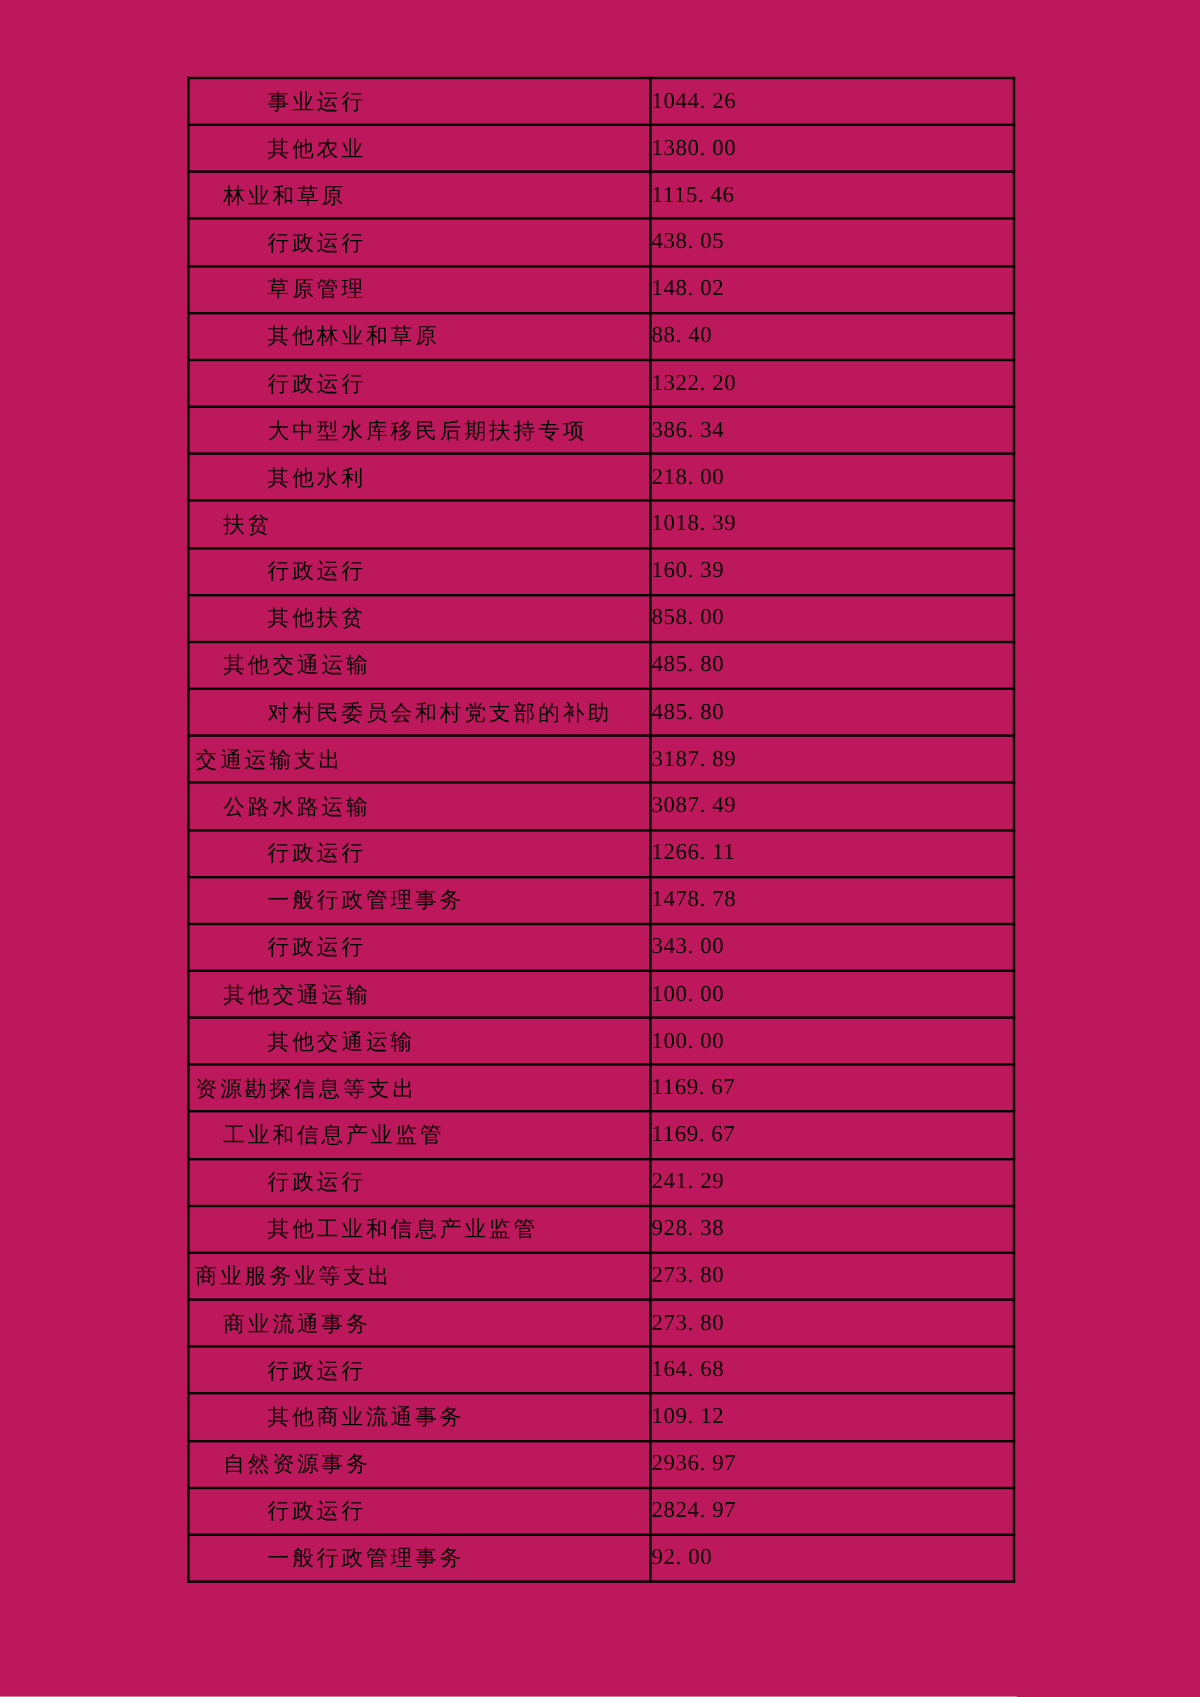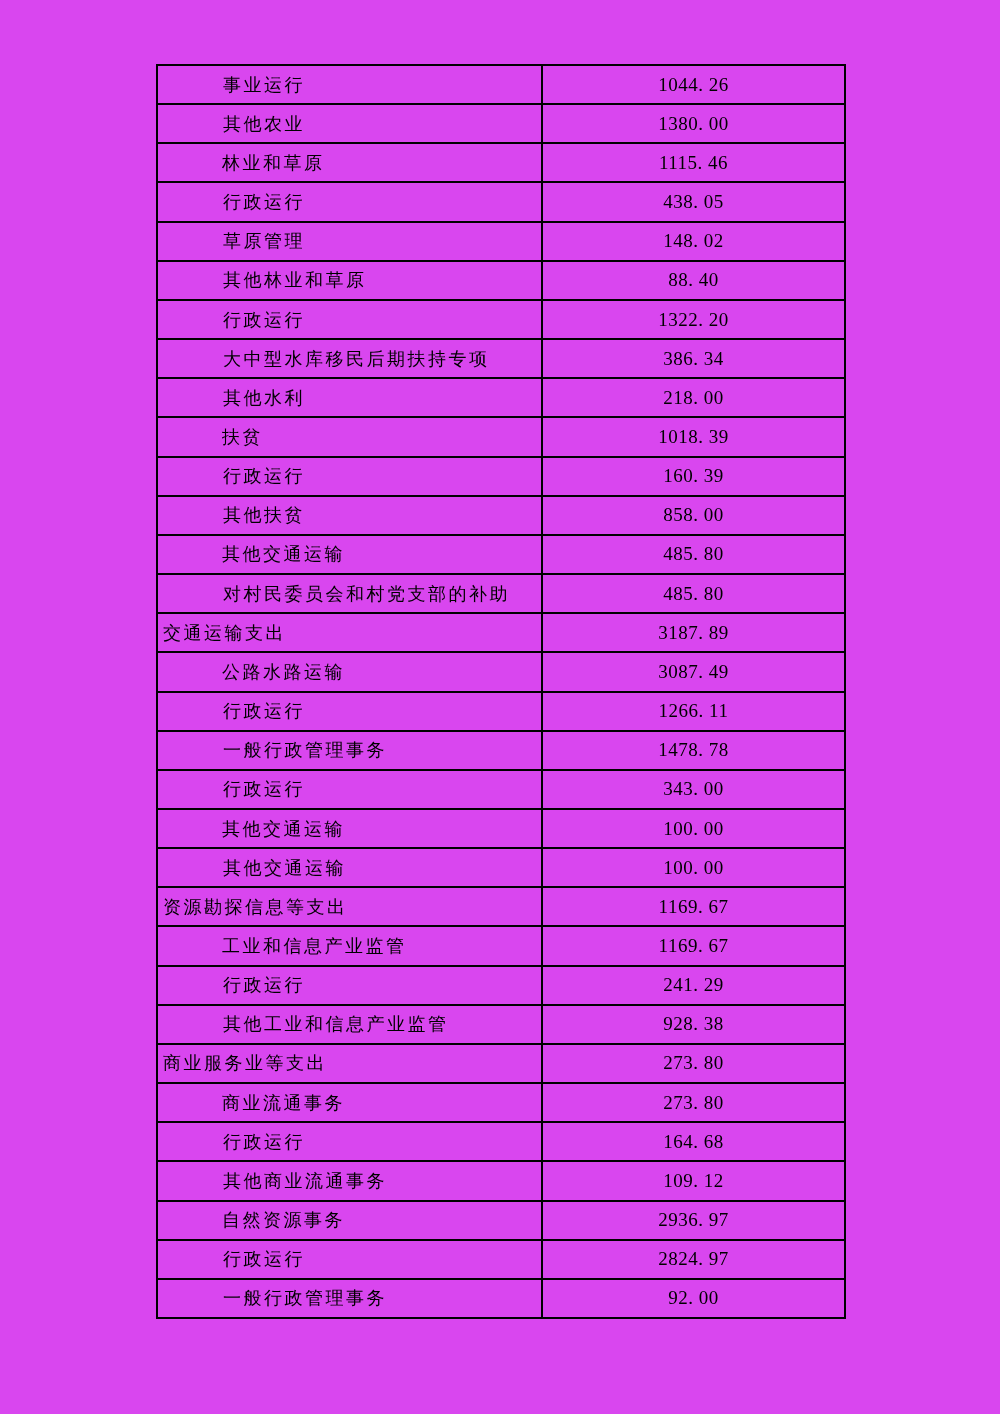--- a/index.html
+++ b/index.html
@@ -12,21 +12,21 @@
     height: 1414px;
     position: relative;
     font-family: "Liberation Serif", serif;
     color: #000000;
   }
   .page {
     position: absolute;
     left: 0; top: 0;
     width: 1000px;
     height: 1414px;
-    background: #d946ef;
+    background: #be185d;
   }
   table.budget {
     position: absolute;
     left: 156px;
     top: 64px;
     width: 688px;
     height: 1255px;
     border-collapse: collapse;
     table-layout: fixed;
   }
@@ -37,24 +37,24 @@
     overflow: hidden;
     white-space: nowrap;
   }
   td.item-name {
     font-size: 18px;
     letter-spacing: 2.5px;
     line-height: 1;
     color: #000000;
   }
   td.item-name.lv1 { padding-left: 5px; }
-  td.item-name.lv2 { padding-left: 64px; }
+  td.item-name.lv2 { padding-left: 28px; }
   td.item-name.lv3 { padding-left: 65px; }
   td.amount {
-    text-align: center;
+    text-align: left;
     padding-right: 4px;
     font-size: 19px;
     letter-spacing: 0.5px;
     font-family: "Liberation Serif", serif;
     color: #000000;
   }
 </style>
 </head>
 <body>
 

